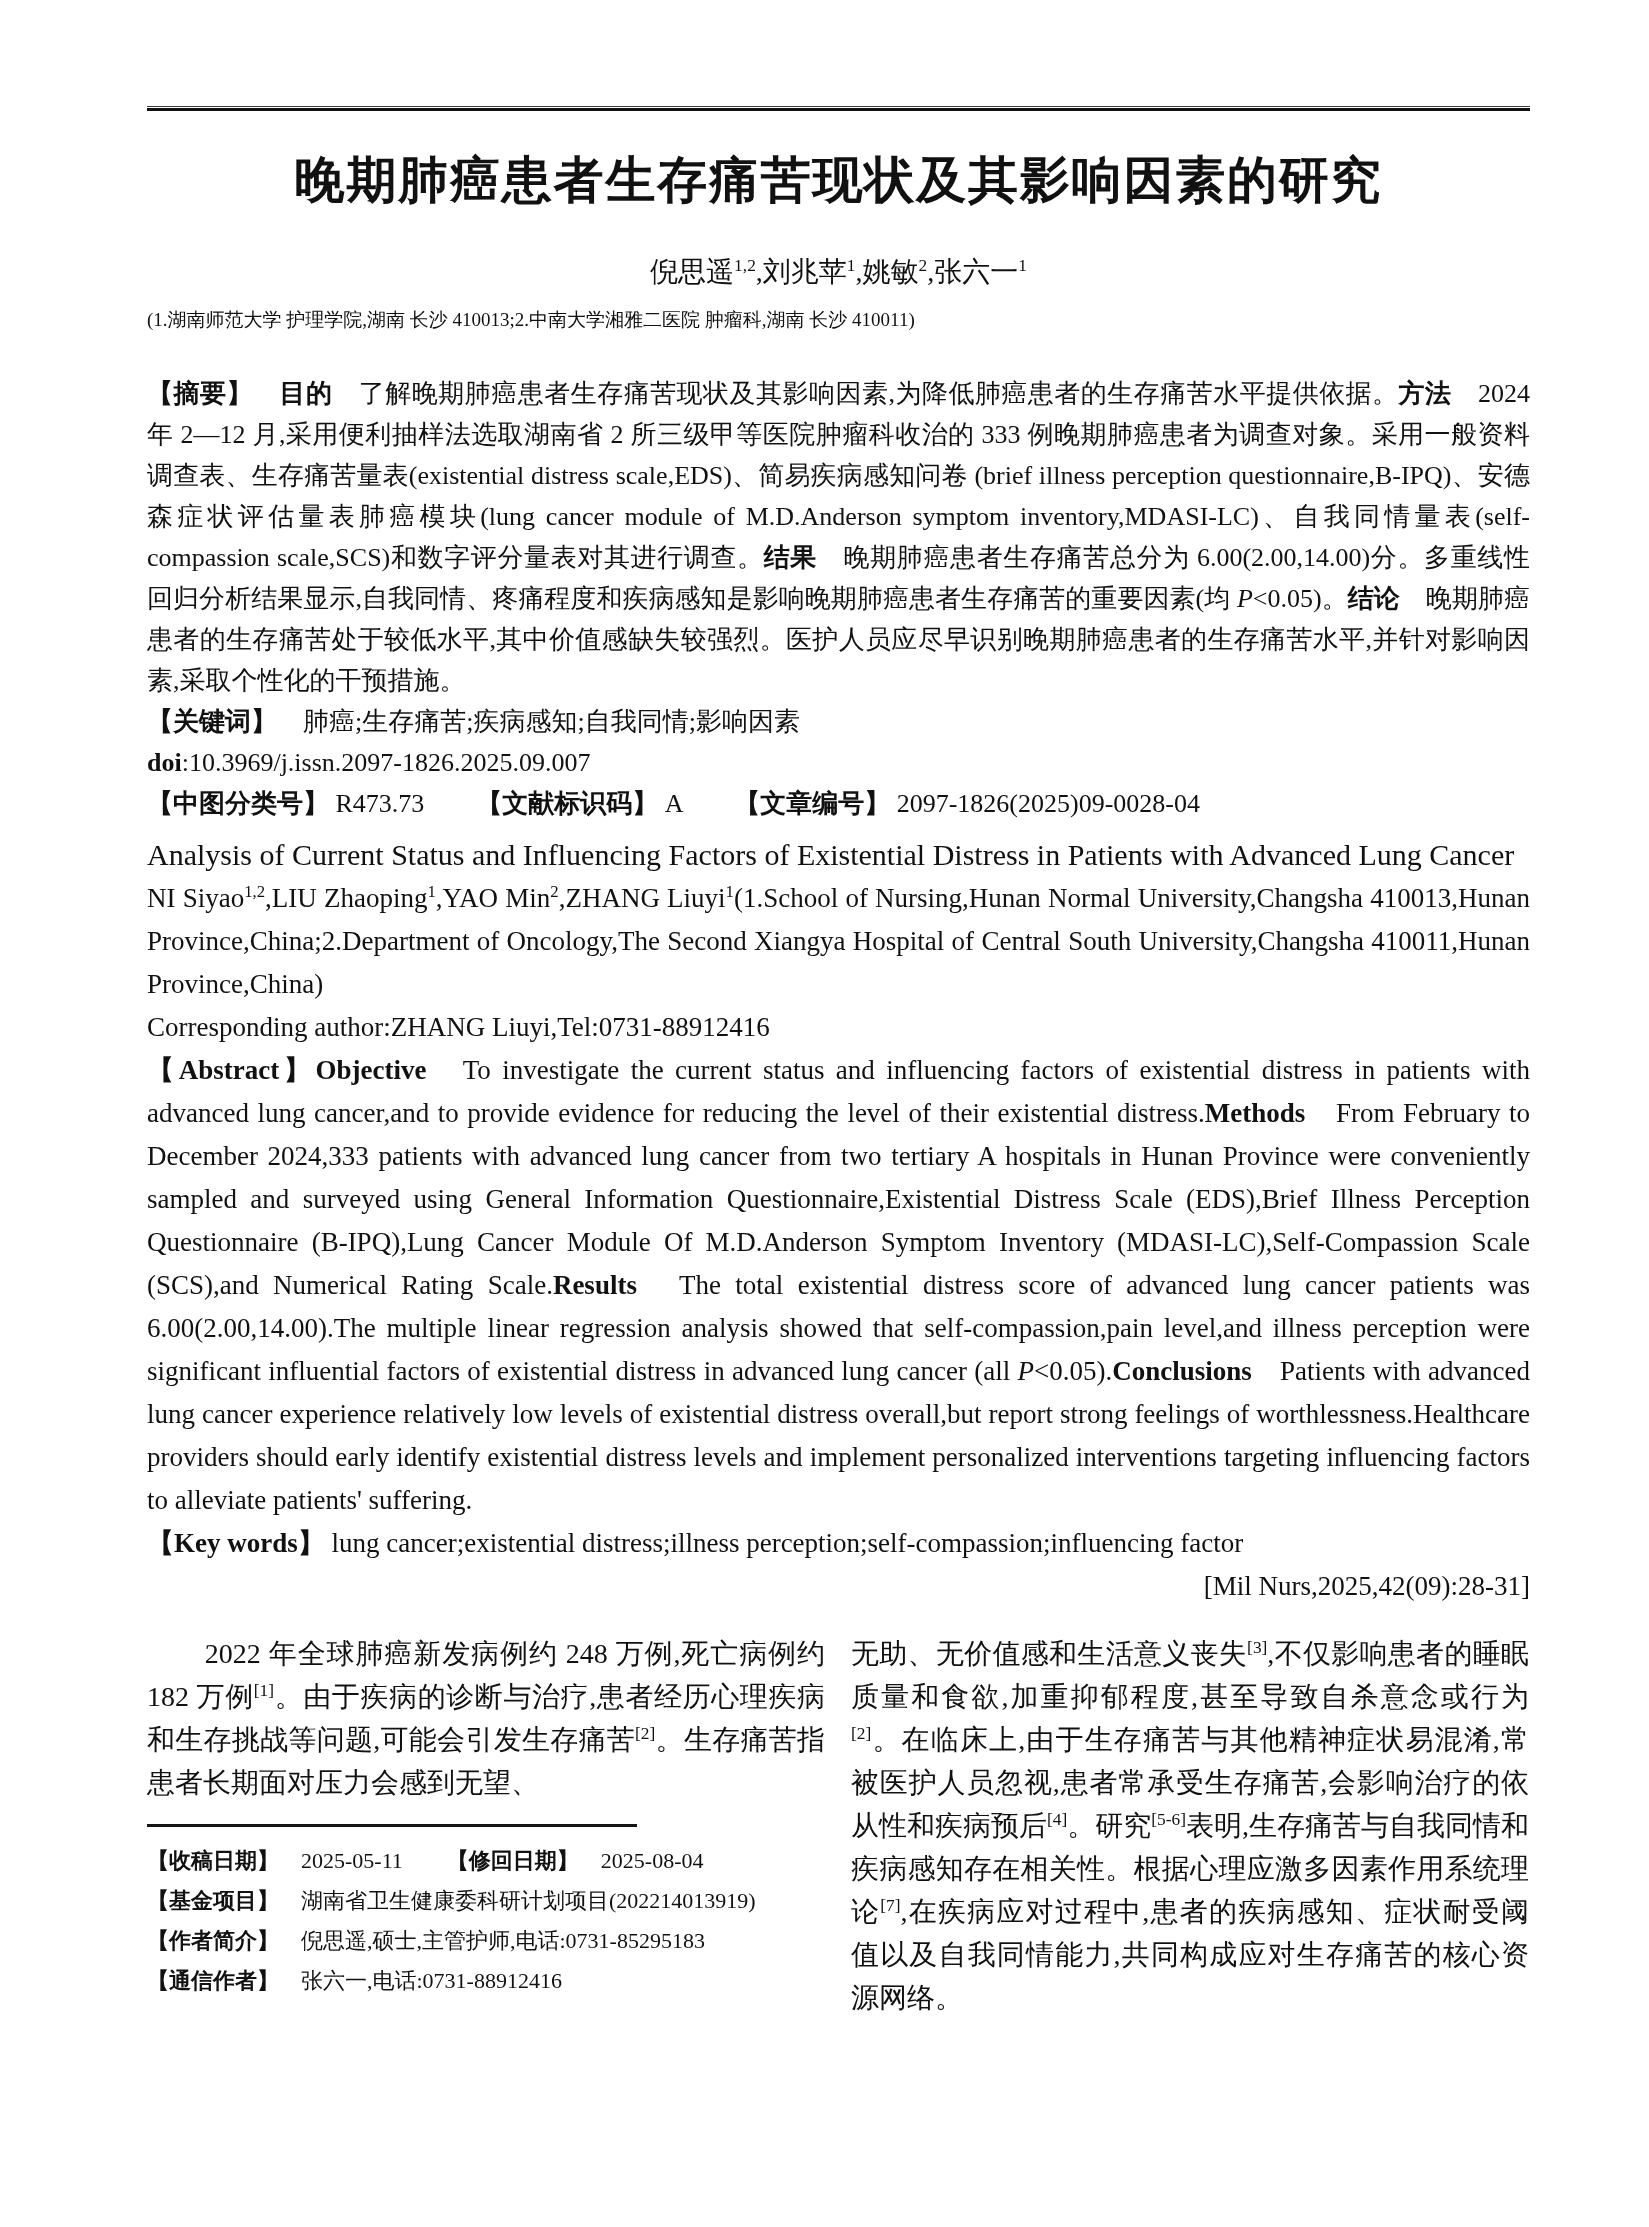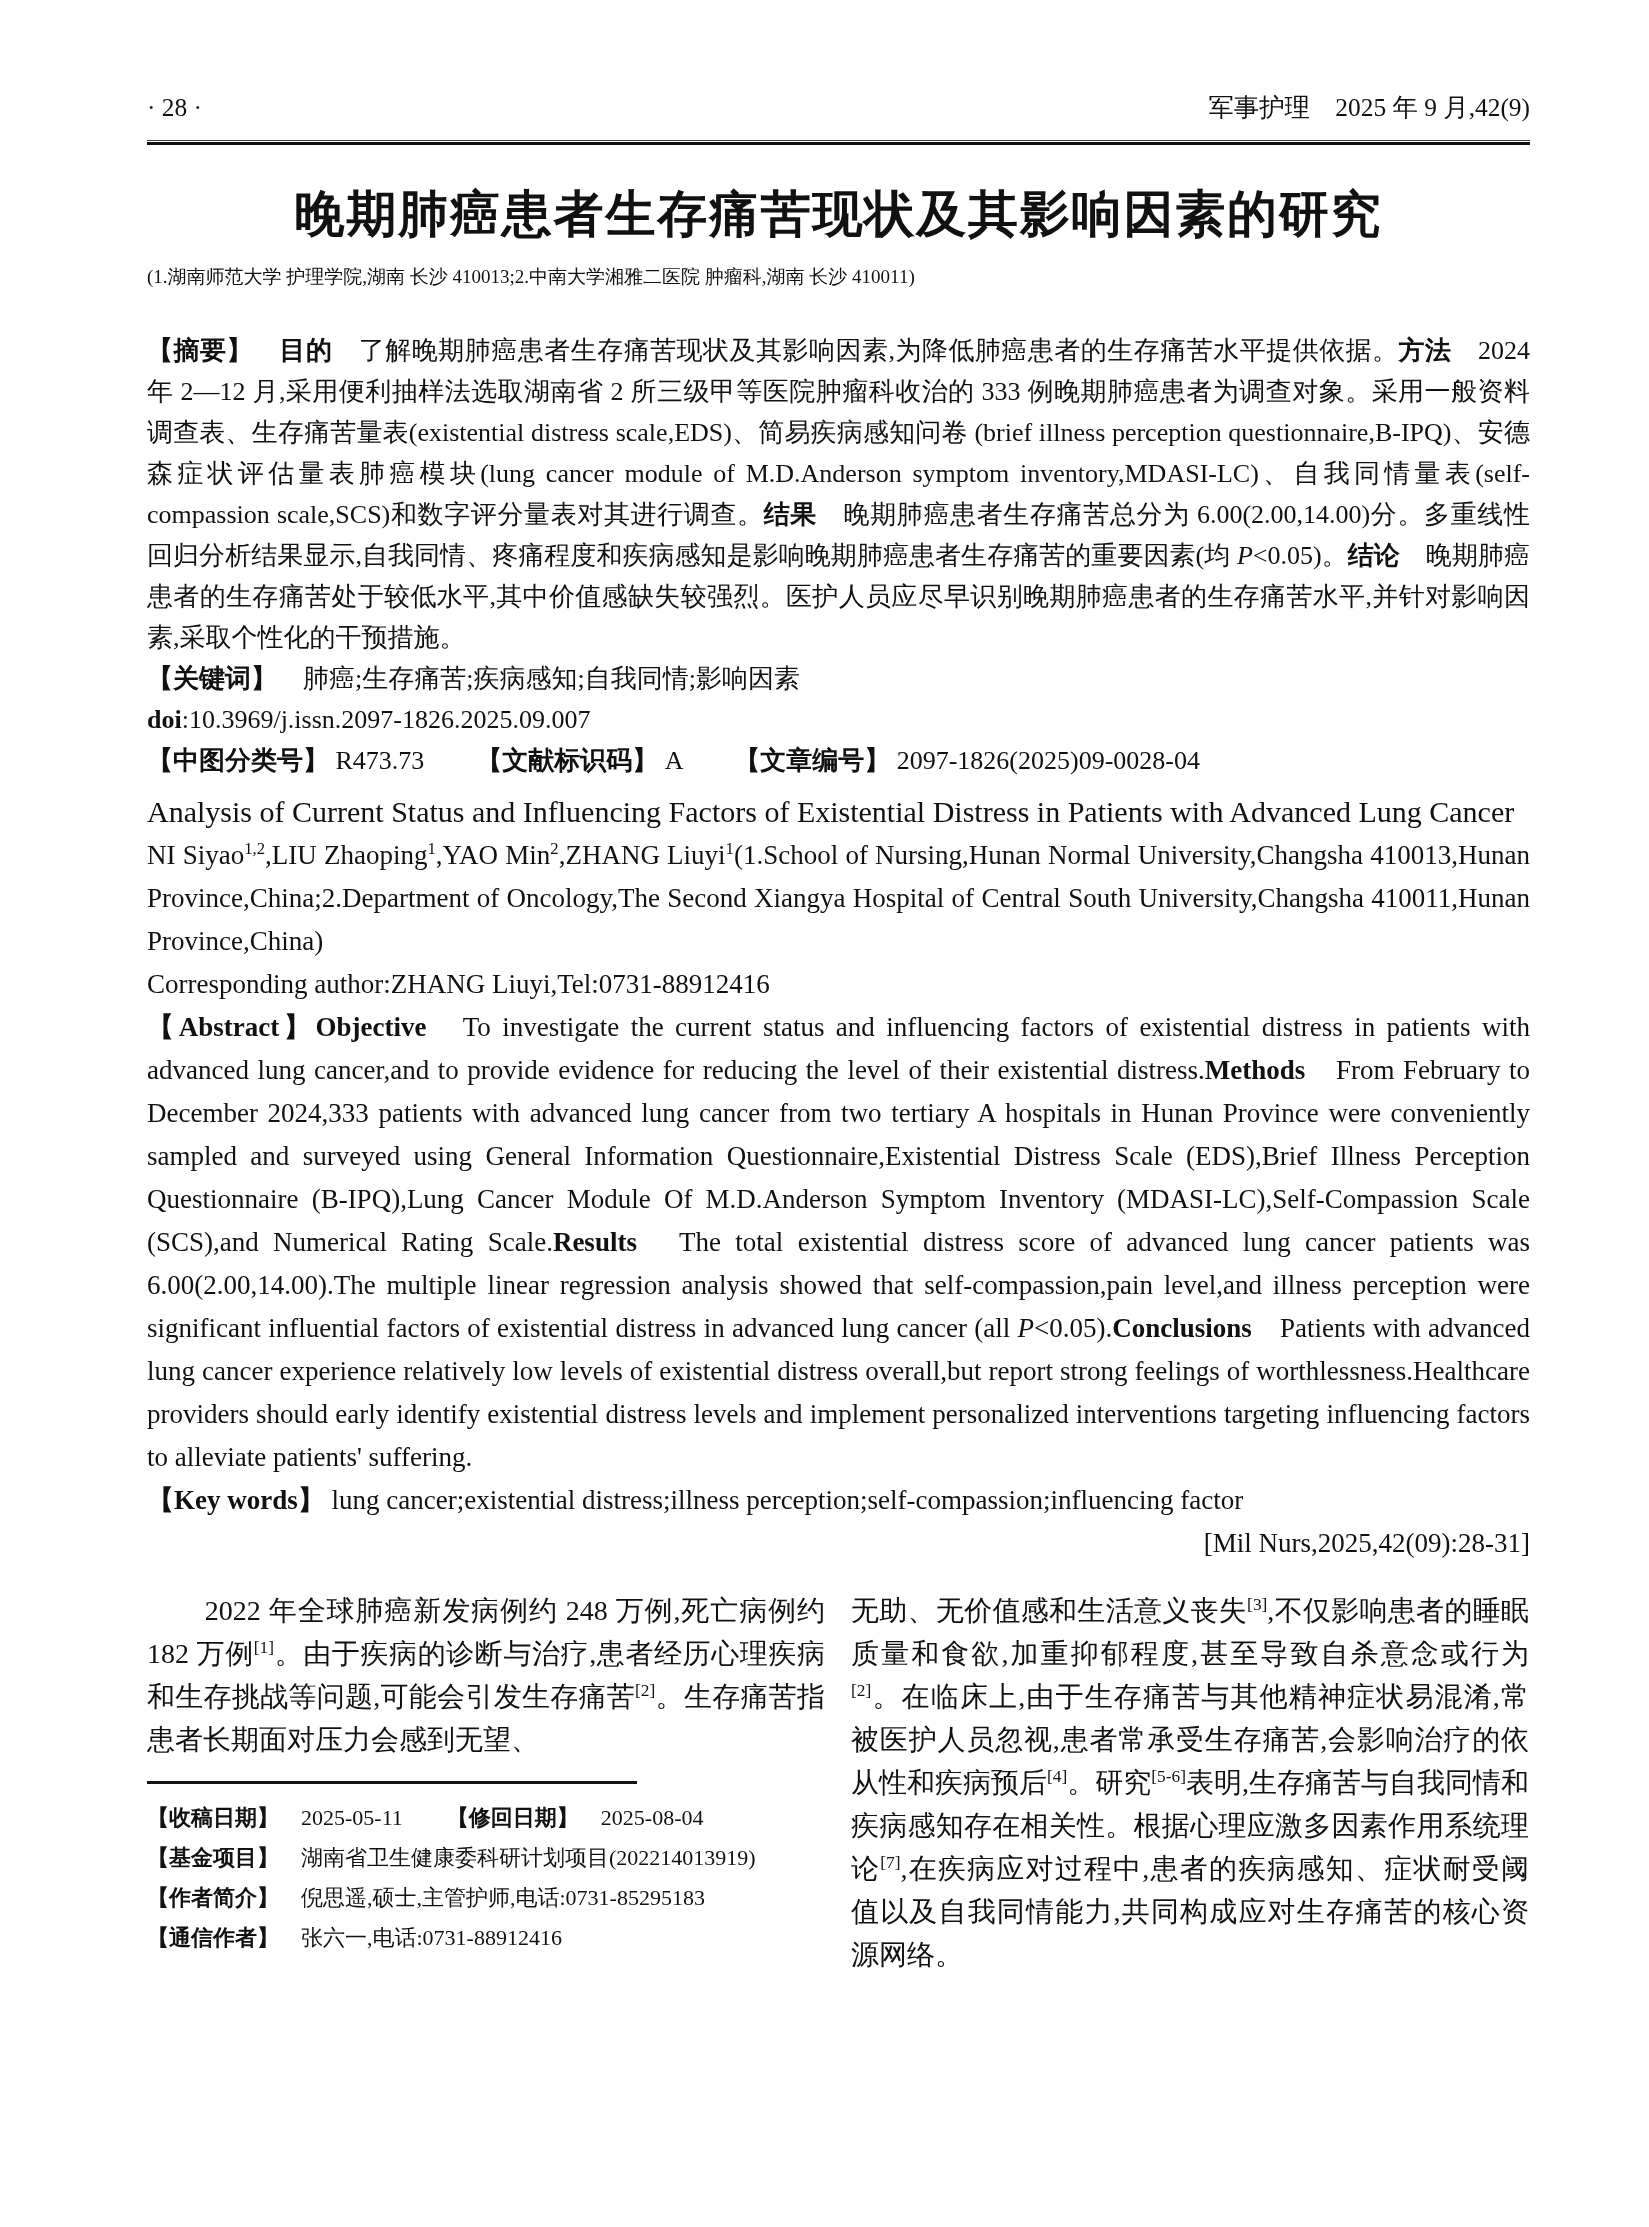--- a/index.html
+++ b/index.html
@@ -91,29 +91,26 @@
   .b { font-weight: 700; }
   .h { font-weight: 700; font-family: "Liberation Sans", "DejaVu Sans", sans-serif; }
   .i { font-style: italic; }
   sup { font-size: 0.62em; vertical-align: super; line-height: 0; }
 </style>
 </head>
 <body>
 
 <div class="page">
 
-  <div class="header">
-    <span>· 28 ·</span>
-    <span>军事护理　2025 年 9 月,42(9)</span>
-  </div>
 
   <div class="header-rule"></div>
 
   <div class="title-cn">晚期肺癌患者生存痛苦现状及其影响因素的研究</div>
 
+  <div class="authors-cn"><span>倪思遥</span><sup>1,2</sup><span>,刘兆苹</span><sup>1</sup><span>,姚敏</span><sup>2</sup><span>,张六一</span><sup>1</sup></div>
 
   <div class="affiliation-cn">(1.湖南师范大学 护理学院,湖南 长沙 410013;2.中南大学湘雅二医院 肿瘤科,湖南 长沙 410011)</div>
 
   <div class="abstract-cn"><span class="h">【摘要】　</span><span class="h">目的　</span><span>了解晚期肺癌患者生存痛苦现状及其影响因素,为降低肺癌患者的生存痛苦水平提供依据。</span><span class="h">方法　</span><span>2024 年 2—12 月,采用便利抽样法选取湖南省 2 所三级甲等医院肿瘤科收治的 333 例晚期肺癌患者为调查对象。采用一般资料调查表、生存痛苦量表(existential distress scale,EDS)、简易疾病感知问卷 (brief illness perception questionnaire,B-IPQ)、安德森症状评估量表肺癌模块(lung cancer module of M.D.Anderson symptom inventory,MDASI-LC)、自我同情量表(self-compassion scale,SCS)和数字评分量表对其进行调查。</span><span class="h">结果　</span><span>晚期肺癌患者生存痛苦总分为 6.00(2.00,14.00)分。多重线性回归分析结果显示,自我同情、疼痛程度和疾病感知是影响晚期肺癌患者生存痛苦的重要因素(均 </span><span class="i">P</span><span>&lt;0.05)。</span><span class="h">结论　</span><span>晚期肺癌患者的生存痛苦处于较低水平,其中价值感缺失较强烈。医护人员应尽早识别晚期肺癌患者的生存痛苦水平,并针对影响因素,采取个性化的干预措施。</span></div>
 
   <div class="meta"><span class="h">【关键词】　</span><span>肺癌;生存痛苦;疾病感知;自我同情;影响因素</span></div>
 
   <div class="meta"><span class="b">doi</span><span>:10.3969/j.issn.2097-1826.2025.09.007</span></div>
 
   <div class="meta"><span class="h">【中图分类号】</span><span> R473.73　　</span><span class="h">【文献标识码】</span><span> A　　</span><span class="h">【文章编号】</span><span> 2097-1826(2025)09-0028-04</span></div>

